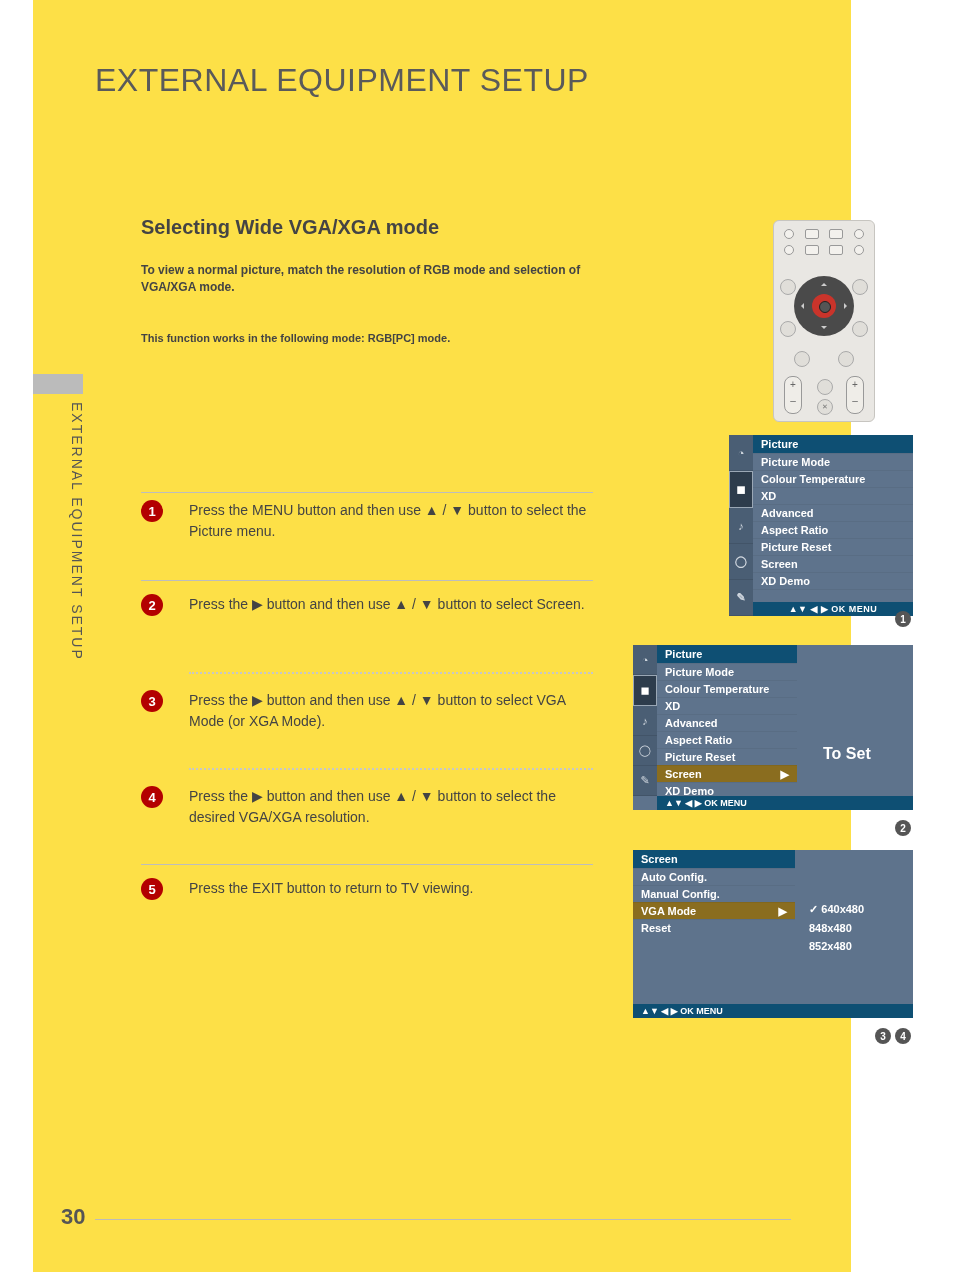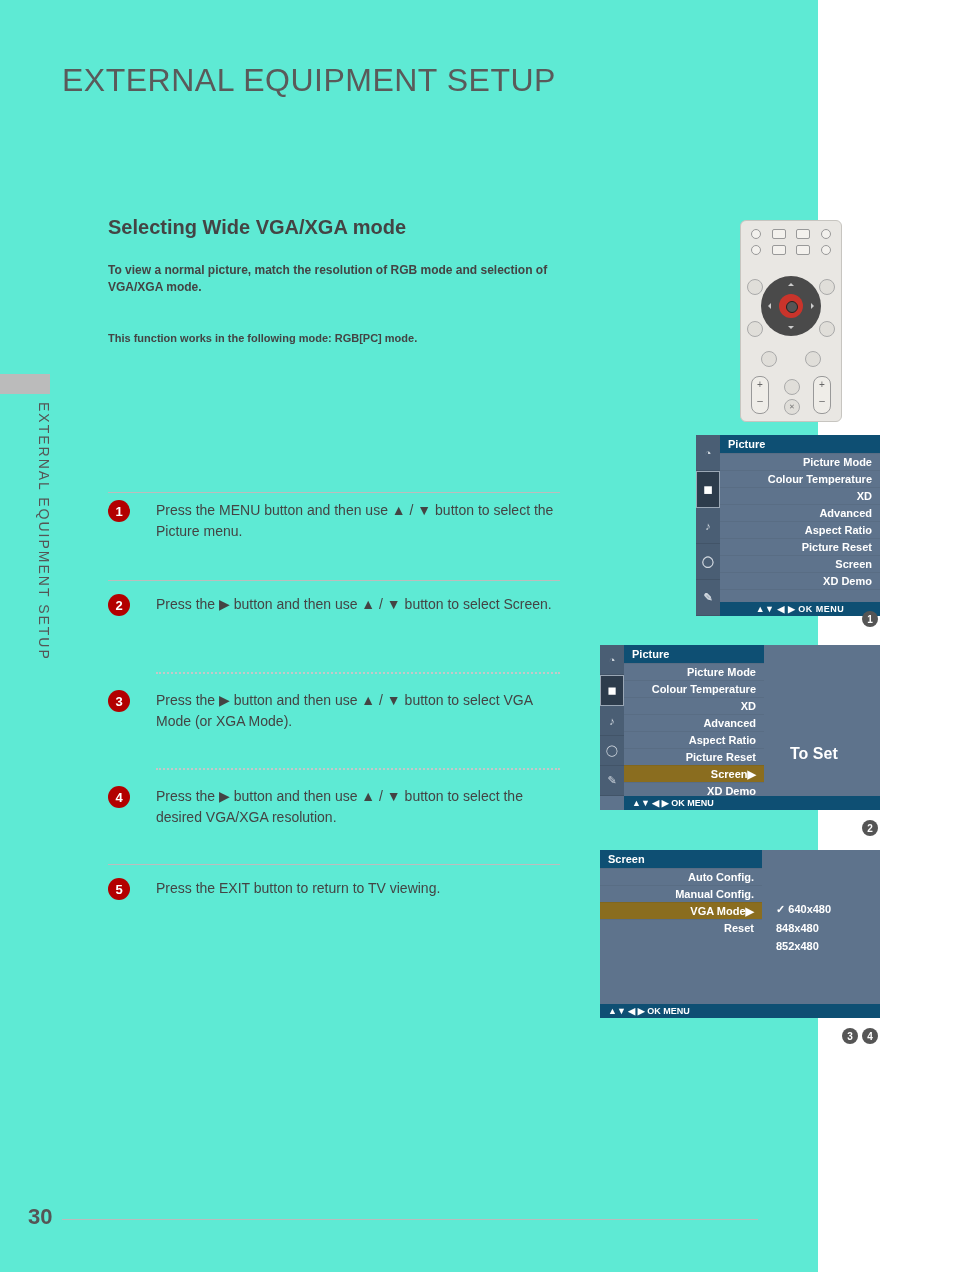--- a/index.html
+++ b/index.html
@@ -7,21 +7,22 @@
     padding: 0;
     background: #ffffff;
     font-family: "Trebuchet MS", "Lucida Grande", Arial, sans-serif;
     color: #333;
     width: 954px;
   }
   .page {
     position: relative;
     width: 818px;
     height: 1272px;
-    background: #5eead4;
+    background: #fde047;
+    margin-left: 33px;
   }
   .title {
     position: absolute;
     left: 62px;
     top: 62px;
     font-size: 32px;
     font-weight: 500;
     color: #5a5a5a;
     letter-spacing: 0.5px;
   }
@@ -188,21 +189,20 @@
     font-size: 11px;
     font-weight:700;
   }
   .osd .header {
     background: #0e4f73;
     padding: 3px 8px;
   }
   .osd .row {
     padding: 2px 8px;
     border-top: 1px solid rgba(0,0,0,0.05);
-    text-align: right;
   }
   .osd .row.sel {
     background: #8a6d1f;
   }
   .osd .footer {
     background:#0e4f73;
     padding:2px 8px;
     font-size:9px;
     letter-spacing:0.5px;
     text-align:center;

